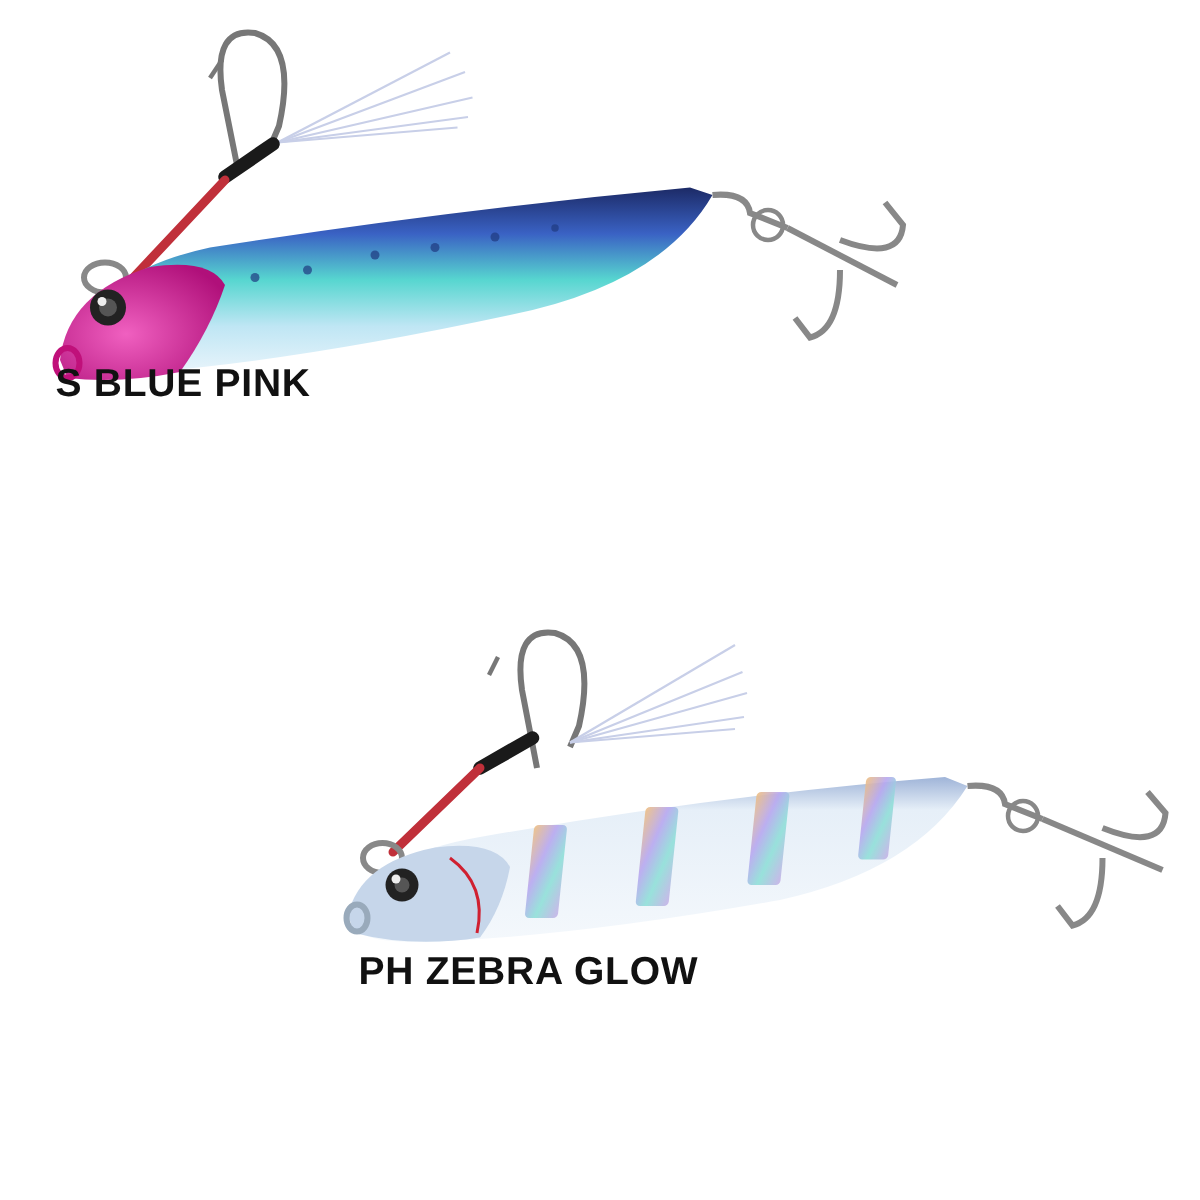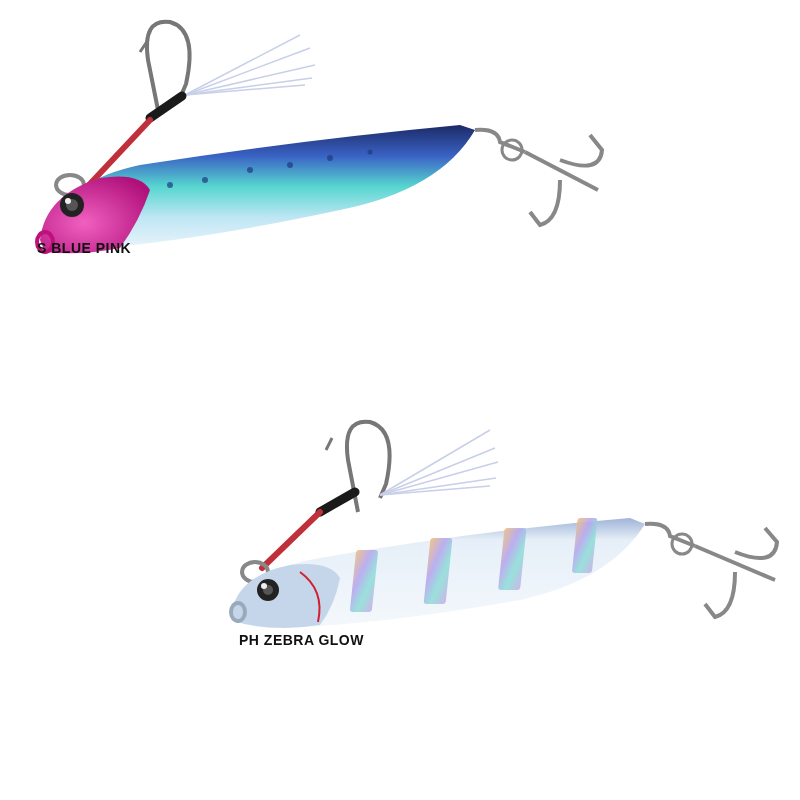--- a/index.html
+++ b/index.html
@@ -1,21 +1,21 @@
 <!DOCTYPE html>
 <html><head>
 <meta charset="utf-8">
 <style>
   html, body { margin: 0; padding: 0; background: #ffffff; }
   body { width: 800px; height: 800px; position: relative; overflow: hidden; font-family: "Liberation Sans", sans-serif; }
   .product { position: absolute; }
   .product svg { position: absolute; left: 0; top: 0; overflow: visible; }
   .label {
     position: absolute; font-family: "Liberation Sans", sans-serif; font-weight: bold;
-    font-size: 14px; color: #111111; letter-spacing: 0.5px; white-space: nowrap;
+    font-size: 26px; color: #111111; letter-spacing: 0.5px; white-space: nowrap;
   }
 </style>
 </head>
 <body>
 
 <div class="product" style="left:0;top:0;width:800px;height:280px;">
   <svg width="800" height="280" viewBox="0 0 800 280">
     <defs>
       <linearGradient id="b1" x1="0" y1="0" x2="0" y2="1">
         <stop offset="0" stop-color="#1c2a66"></stop>

